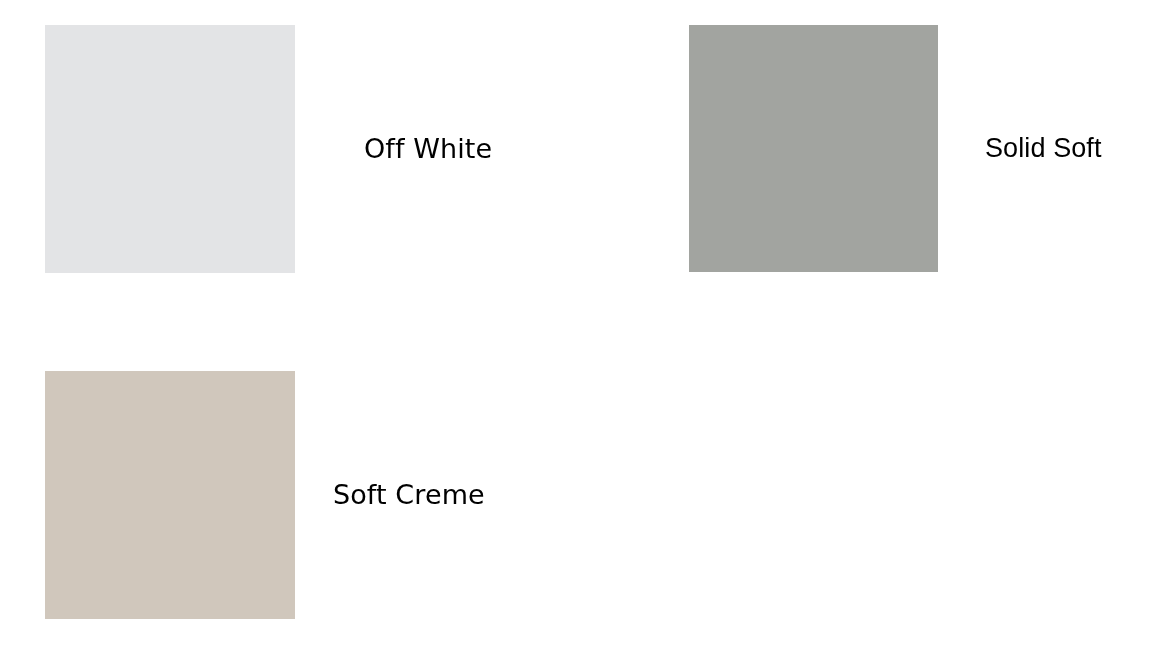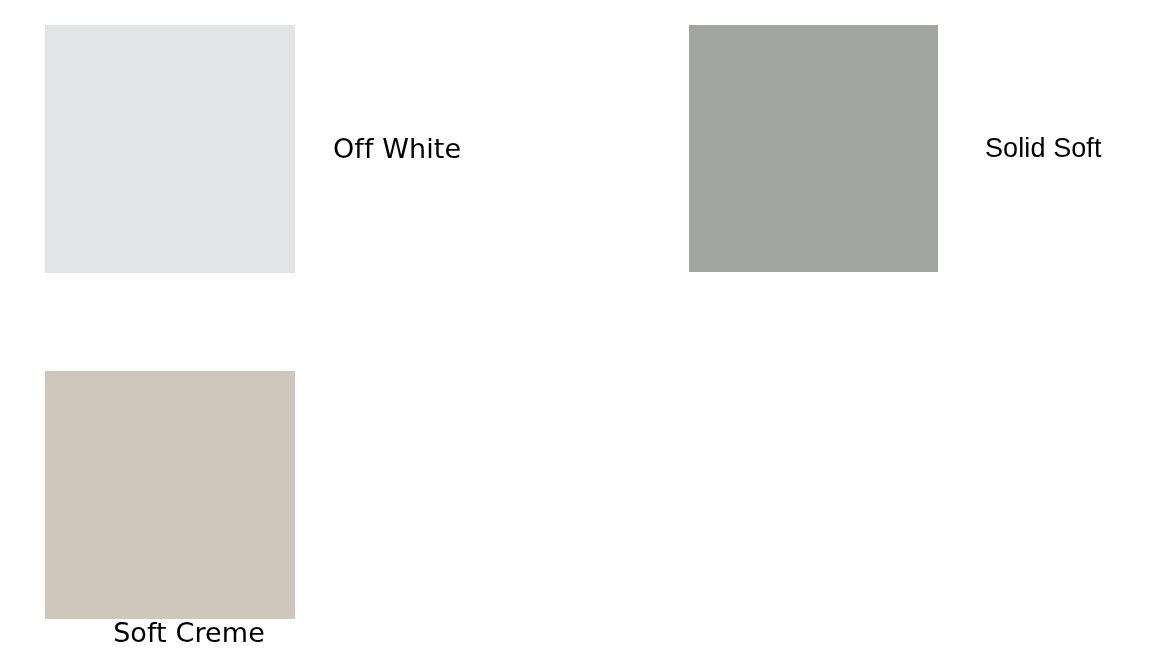--- a/index.html
+++ b/index.html
@@ -43,20 +43,21 @@
     font-size: 27px;
     line-height: 1.05;
     white-space: nowrap;
     letter-spacing: 0.1px;
   }
 
   
   #card-off-white {
     left: 45px;
     top: 25px;
+    gap: 31px;
   }
   #card-off-white .swatch-chip {
     width: 250px;
     height: 248px;
   }
   #card-off-white .swatch-label {
     margin-left: 38px;
   }
 
   #card-solid-grey {
@@ -68,21 +69,20 @@
     height: 247px;
   }
   #card-solid-grey .swatch-label {
     margin-left: 47px;
     font-family: "Liberation Sans", sans-serif;
   }
 
   #card-soft-creme {
     left: 45px;
     top: 371px;
-    flex-direction: column;
   }
   #card-soft-creme .swatch-chip {
     width: 250px;
     height: 248px;
   }
   #card-soft-creme .swatch-label {
     margin-left: 38px;
   }
 </style>
 </head>

